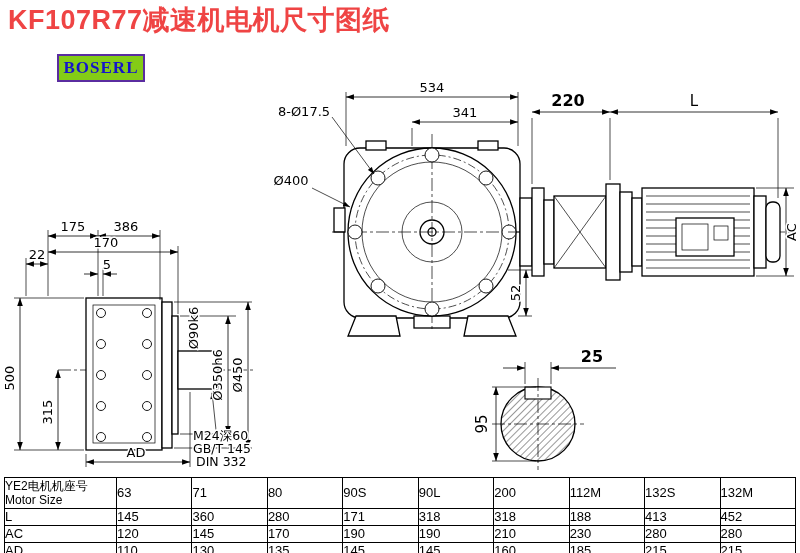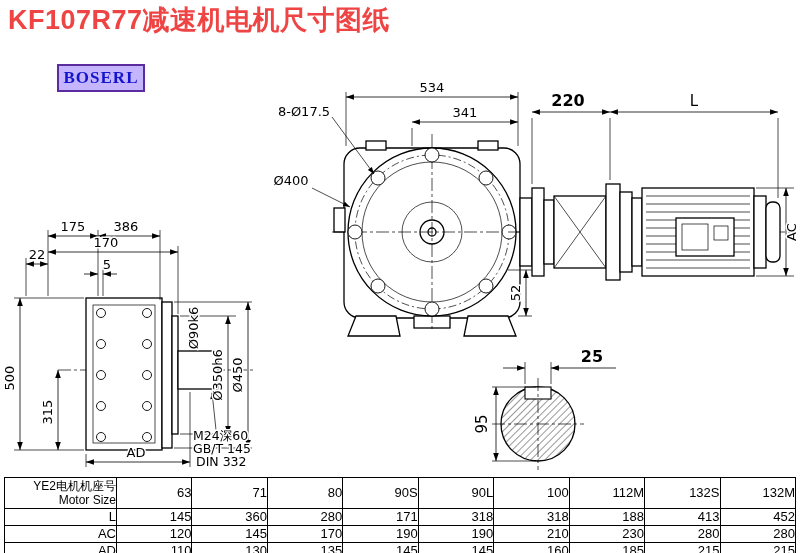--- a/index.html
+++ b/index.html
@@ -1,22 +1,22 @@
 <!DOCTYPE html>
 <html><head>
 <meta charset="utf-8">
 <style>
   html,body { margin:0; padding:0; background:#fff; }
   .canvas { position:relative; width:800px; height:553px; background:#fff; overflow:hidden;
             font-family:"Liberation Sans", sans-serif; }
   .title { position:absolute; left:8px; top:2px; font-size:27px; font-weight:bold; color:#ef4444;
            letter-spacing:0.5px; white-space:nowrap; }
-  .logo  { position:absolute; left:57px; top:64px; width:84px; height:24px; border:2px solid #5a2ca0;
+  .logo  { position:absolute; left:57px; top:54px; width:84px; height:24px; border:2px solid #5a2ca0;
            color:#1414cc; font:bold 17px "Liberation Serif", serif; letter-spacing:1px;
-           display:flex; align-items:center; justify-content:center; background:#c4b5fd; }
+           display:flex; align-items:center; justify-content:center; background:#84cc16; }
   svg.drawing { position:absolute; left:0; top:0; }
 
   
   .ln   { stroke:#000; stroke-width:1.3; fill:none; }
   .lnf  { stroke:#000; stroke-width:1.3; fill:#fff; }
   .thin { stroke:#000; stroke-width:0.7; fill:none; }
   .dim  { stroke:#000; stroke-width:0.8; fill:none; }
   .cl   { stroke:#000; stroke-width:0.7; fill:none; stroke-dasharray:13 3 3 3; }
   .bc   { stroke:#000; stroke-width:0.7; fill:none; stroke-dasharray:8 3 2 3; }
   .hole { stroke:#000; stroke-width:0.9; fill:#fff; }
@@ -24,21 +24,21 @@
   svg text { fill:#000; stroke:#fff; stroke-width:3px; paint-order:stroke fill;
              font-family:"DejaVu Sans", sans-serif; }
   text.d  { font-size:13px; }
   text.dl { font-size:15px; }
   text.db { font-size:16px; font-weight:bold; }
   text.sm { font-size:12.5px; }
 
   
   .spec-table { position:absolute; left:4px; top:477px; width:792px; border-collapse:collapse;
                 table-layout:fixed; background:#fff; }
-  .spec-table th, .spec-table td { border:1px solid #000; text-align:right; font-weight:normal;
+  .spec-table th, .spec-table td { border:1px solid #000; text-align:left; font-weight:normal;
                 font-size:13px; padding:0; line-height:16px; color:#000; }
   .spec-table tr.hd th { height:30px; }
   .spec-table tr.dr td { height:16px; }
   .head-cell div { font-size:12px; line-height:14px; }
 </style>
 </head>
 <body>
 
 <div class="canvas">
 
@@ -224,21 +224,21 @@
         <tr class="hd">
       <th class="head-cell">
         <div>YE2电机机座号</div>
         <div>Motor Size</div>
       </th>
       <th>63</th>
       <th>71</th>
       <th>80</th>
       <th>90S</th>
       <th>90L</th>
-      <th>100</th>
+      <th>200</th>
       <th>112M</th>
       <th>132S</th>
       <th>132M</th>
     </tr>
     <tr class="dr">
       <td>L</td>
       <td>145</td>
       <td>360</td>
       <td>280</td>
       <td>171</td>

